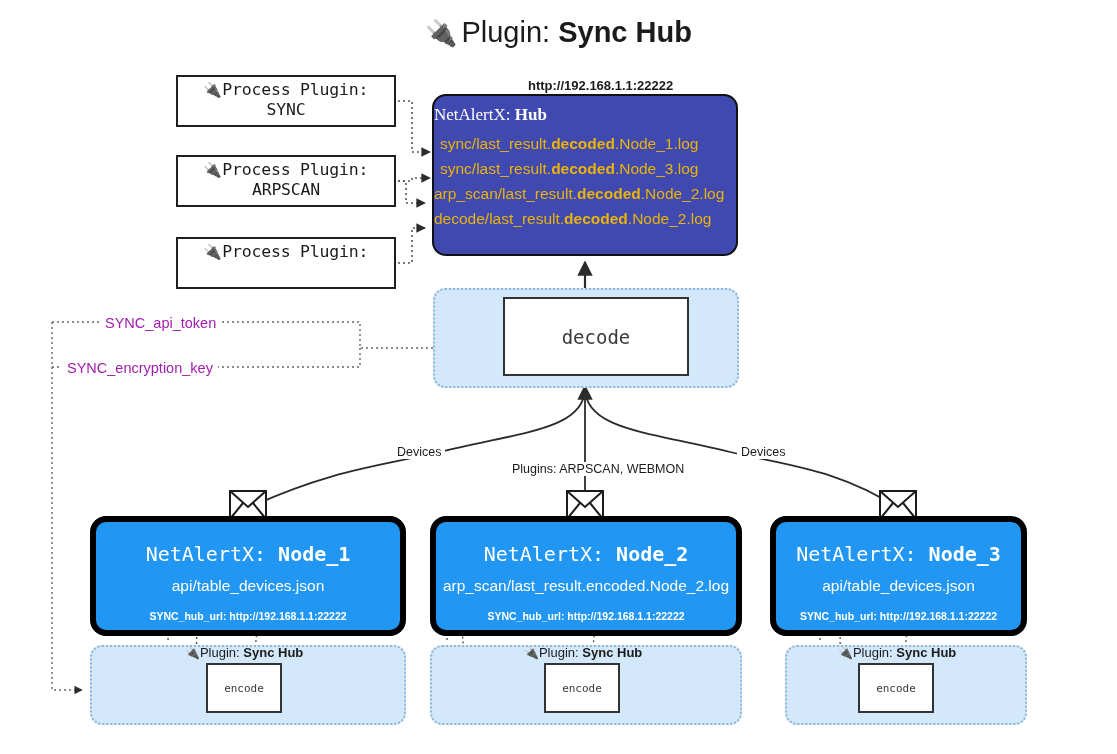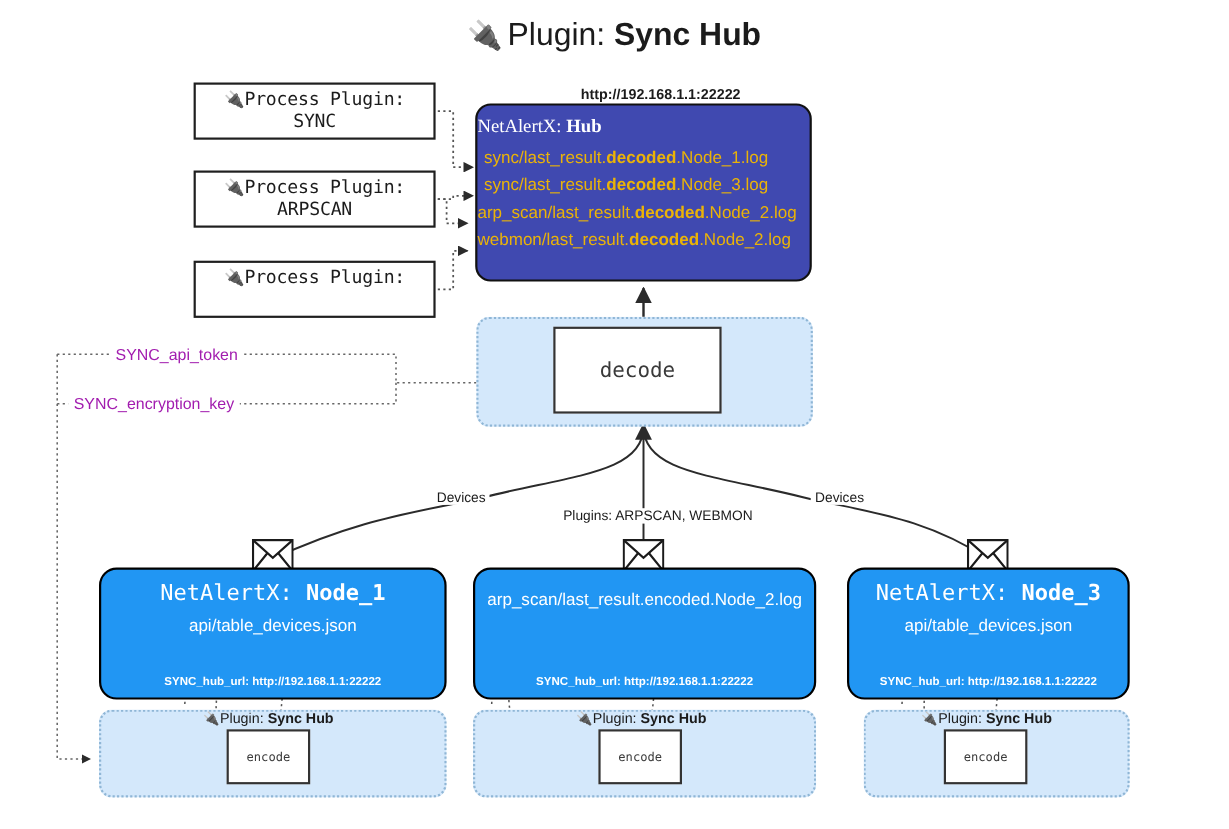--- a/index.html
+++ b/index.html
@@ -121,24 +121,24 @@
     color: #1b1b1b;
     white-space: nowrap;
   }
   .zone-label .b { font-weight: bold; }
   .zone-label .plug { font-size: 12px; }
 
   
   .node-box {
     position: absolute;
     background: #2196f3;
-    border: 2px solid #000000;
+    border: 6px solid #000000;
     border-radius: 16px;
     box-sizing: border-box;
-    padding-top: 8px;
+    padding-top: 20px;
   }
   .node-title {
     font-family: "DejaVu Sans Mono", monospace;
     font-size: 20px;
     color: #ffffff;
     text-align: center;
     white-space: nowrap;
   }
   .node-title .b { font-weight: bold; }
   .node-lines {
@@ -258,26 +258,26 @@
 
   <div class="hub-box">
     <div class="hub-title">
       <span>NetAlertX:</span>
       <span class="b">Hub</span>
     </div>
     <div class="hub-lines">
       <div class="hub-line"><span>sync/last_result.</span><b>decoded</b><span>.Node_1.log</span></div>
       <div class="hub-line"><span>sync/last_result.</span><b>decoded</b><span>.Node_3.log</span></div>
       <div class="hub-line" style="margin-left:-6px;"><span>arp_scan/last_result.</span><b>decoded</b><span>.Node_2.log</span></div>
-      <div class="hub-line" style="margin-left:-6px;"><span>webmon/last_result.</span><b>decoded</b><span>.Node_2.log</span></div>
+      <div class="hub-line" style="margin-left:-6px;"><span>decode/last_result.</span><b>decoded</b><span>.Node_2.log</span></div>
     </div>
   </div>
 
   <div class="lb-zone" style="left:433px; top:288px; width:306px; height:100px;"></div>
-  <div class="white-box decode-box" style="left:503px; top:297px; width:153px; height:79px;">
+  <div class="white-box decode-box" style="left:503px; top:297px; width:186px; height:79px;">
     <span>decode</span>
   </div>
 
   <div class="token-label" style="left:100px; top:315px;">SYNC_api_token</div>
   <div class="token-label" style="left:62px; top:360px;">SYNC_encryption_key</div>
 
   <div class="edge-label" style="left:393px; top:445px;">Devices</div>
   <div class="edge-label" style="left:737px; top:445px;">Devices</div>
   <div class="edge-label" style="left:508px; top:462px;">Plugins: ARPSCAN, WEBMON</div>
 
@@ -302,20 +302,24 @@
       <span>NetAlertX:</span>
       <span class="b">Node_1</span>
     </div>
     <div class="node-lines">
       <div class="node-line">api/table_devices.json</div>
     </div>
     <div class="node-foot">SYNC_hub_url: http://192.168.1.1:22222</div>
   </div>
 
   <div class="node-box" style="left:430px; top:516px; width:312px; height:120px;">
+    <div class="node-title">
+      <span>NetAlertX:</span>
+      <span class="b">Node_2</span>
+    </div>
     <div class="node-lines">
       <div class="node-line">arp_scan/last_result.encoded.Node_2.log</div>
     </div>
     <div class="node-foot">SYNC_hub_url: http://192.168.1.1:22222</div>
   </div>
 
   <div class="node-box" style="left:770px; top:516px; width:257px; height:120px;">
     <div class="node-title">
       <span>NetAlertX:</span>
       <span class="b">Node_3</span>

